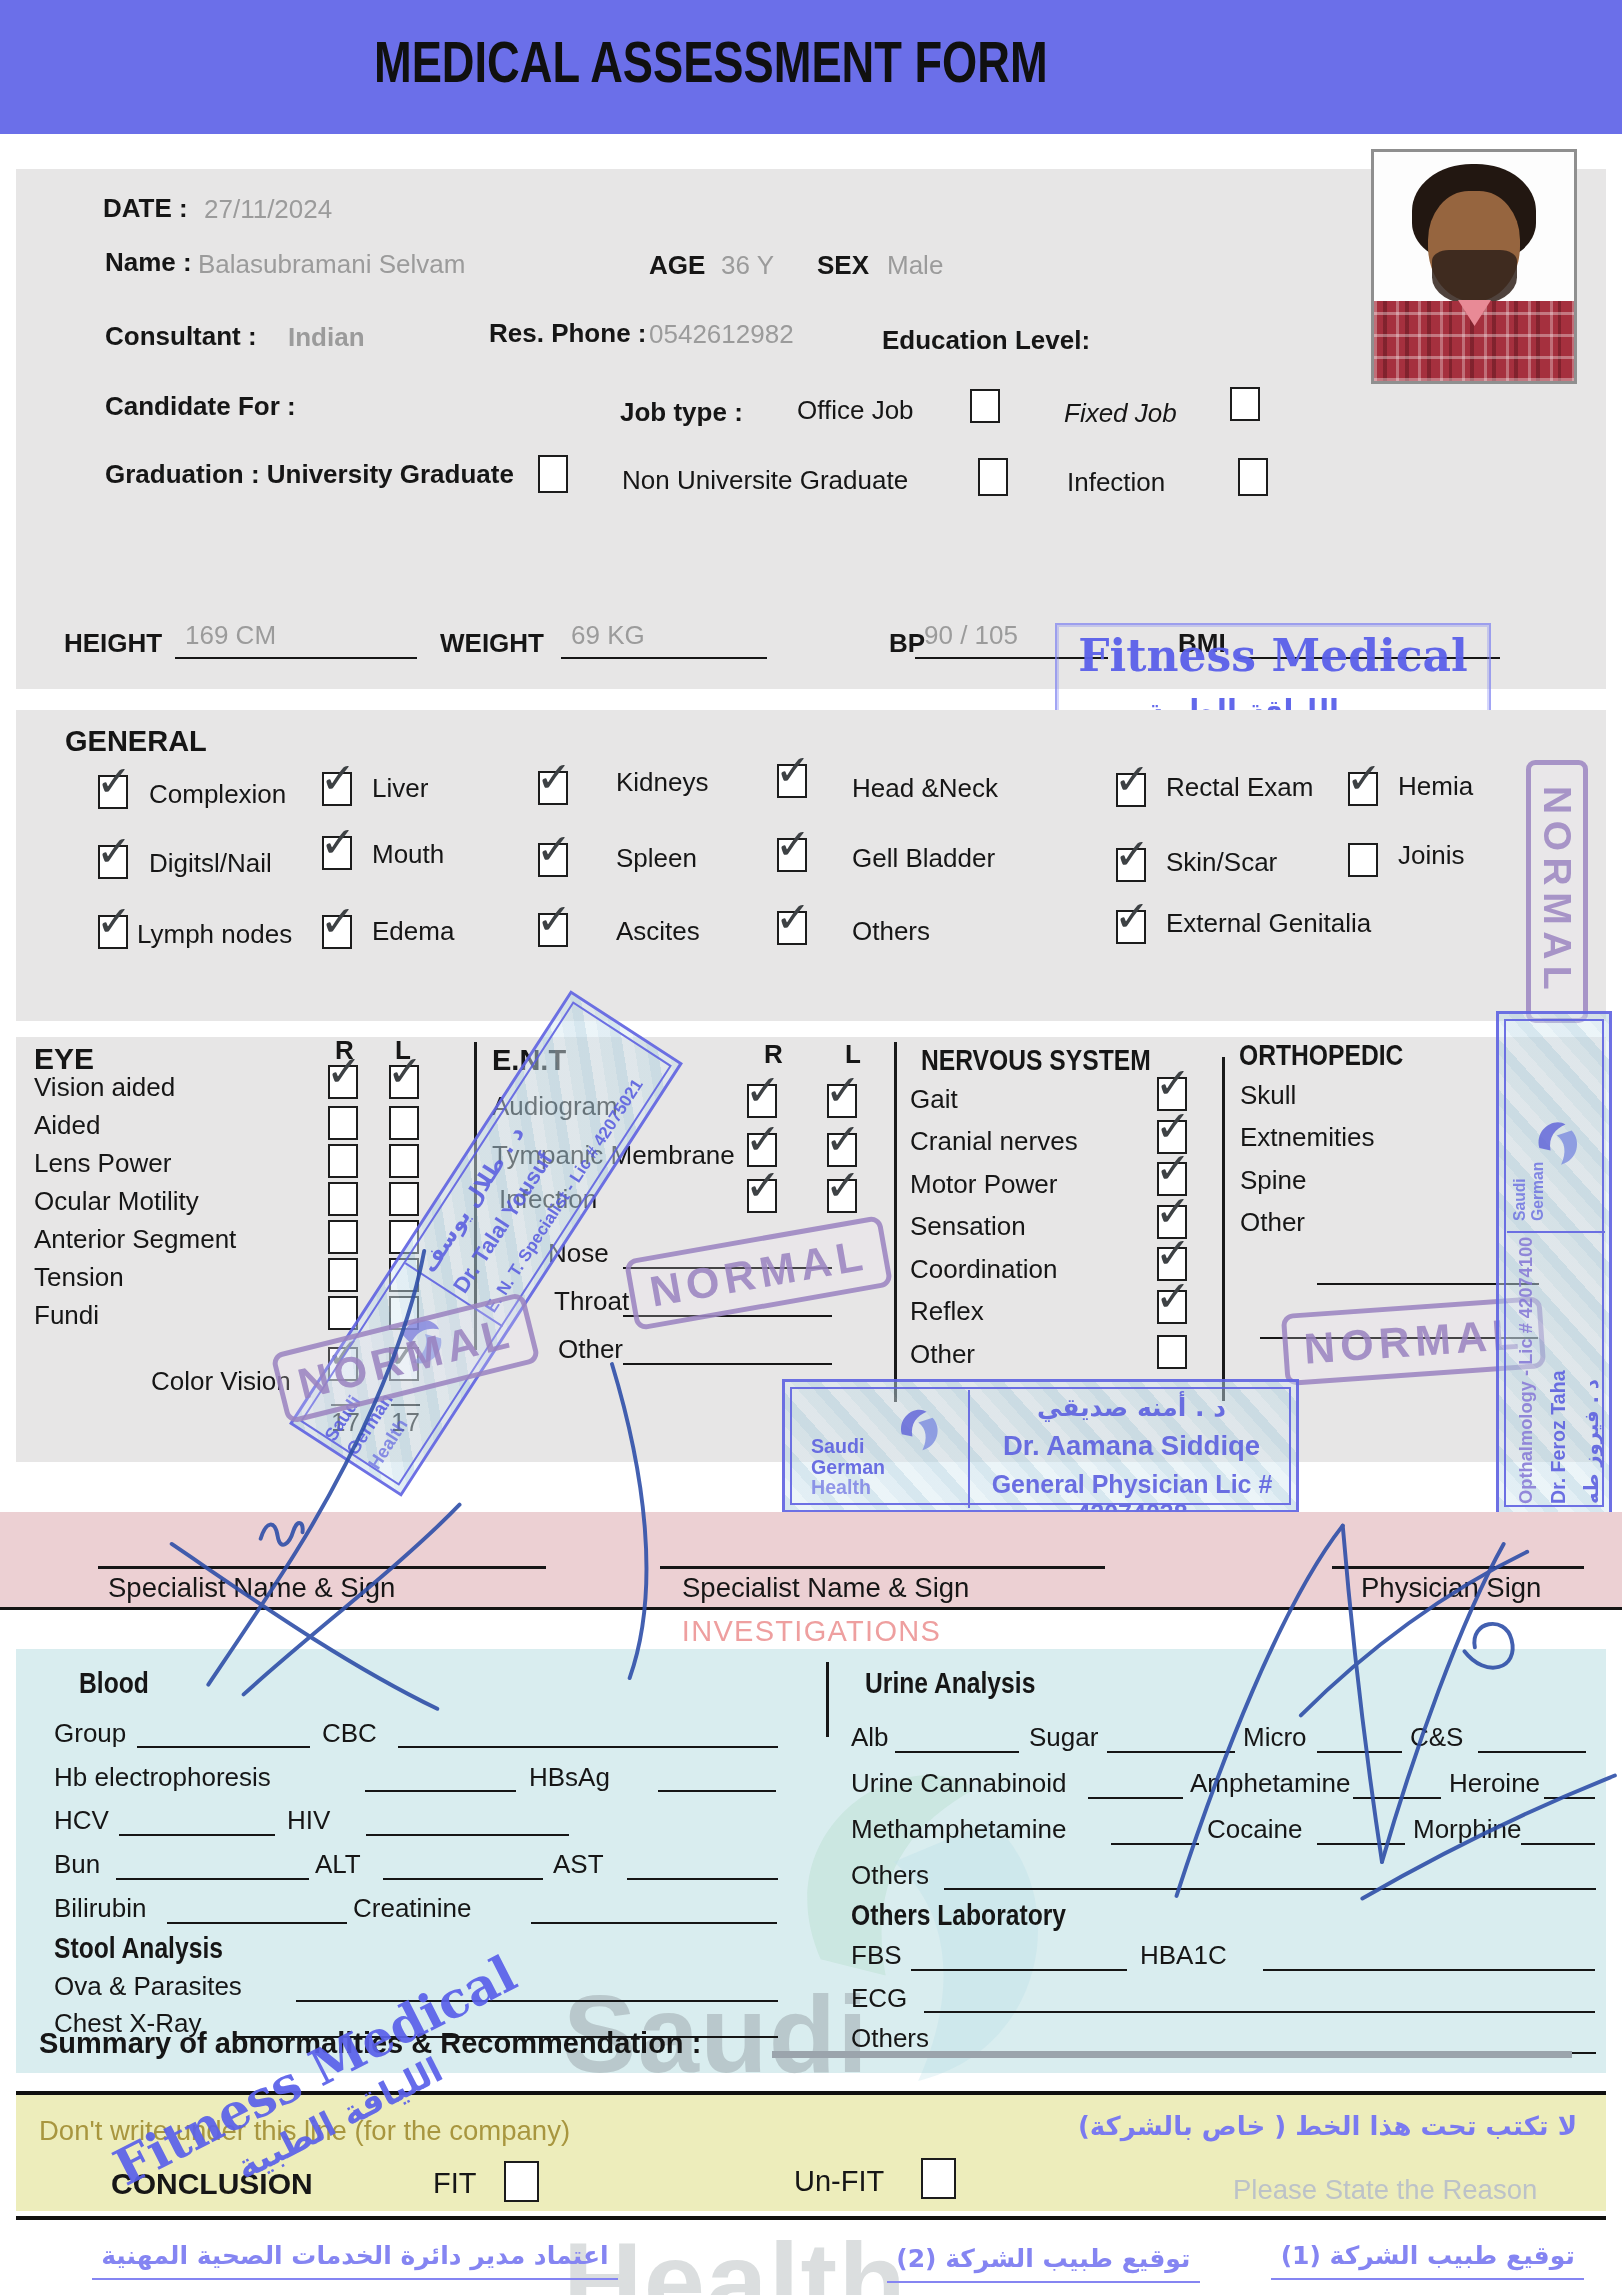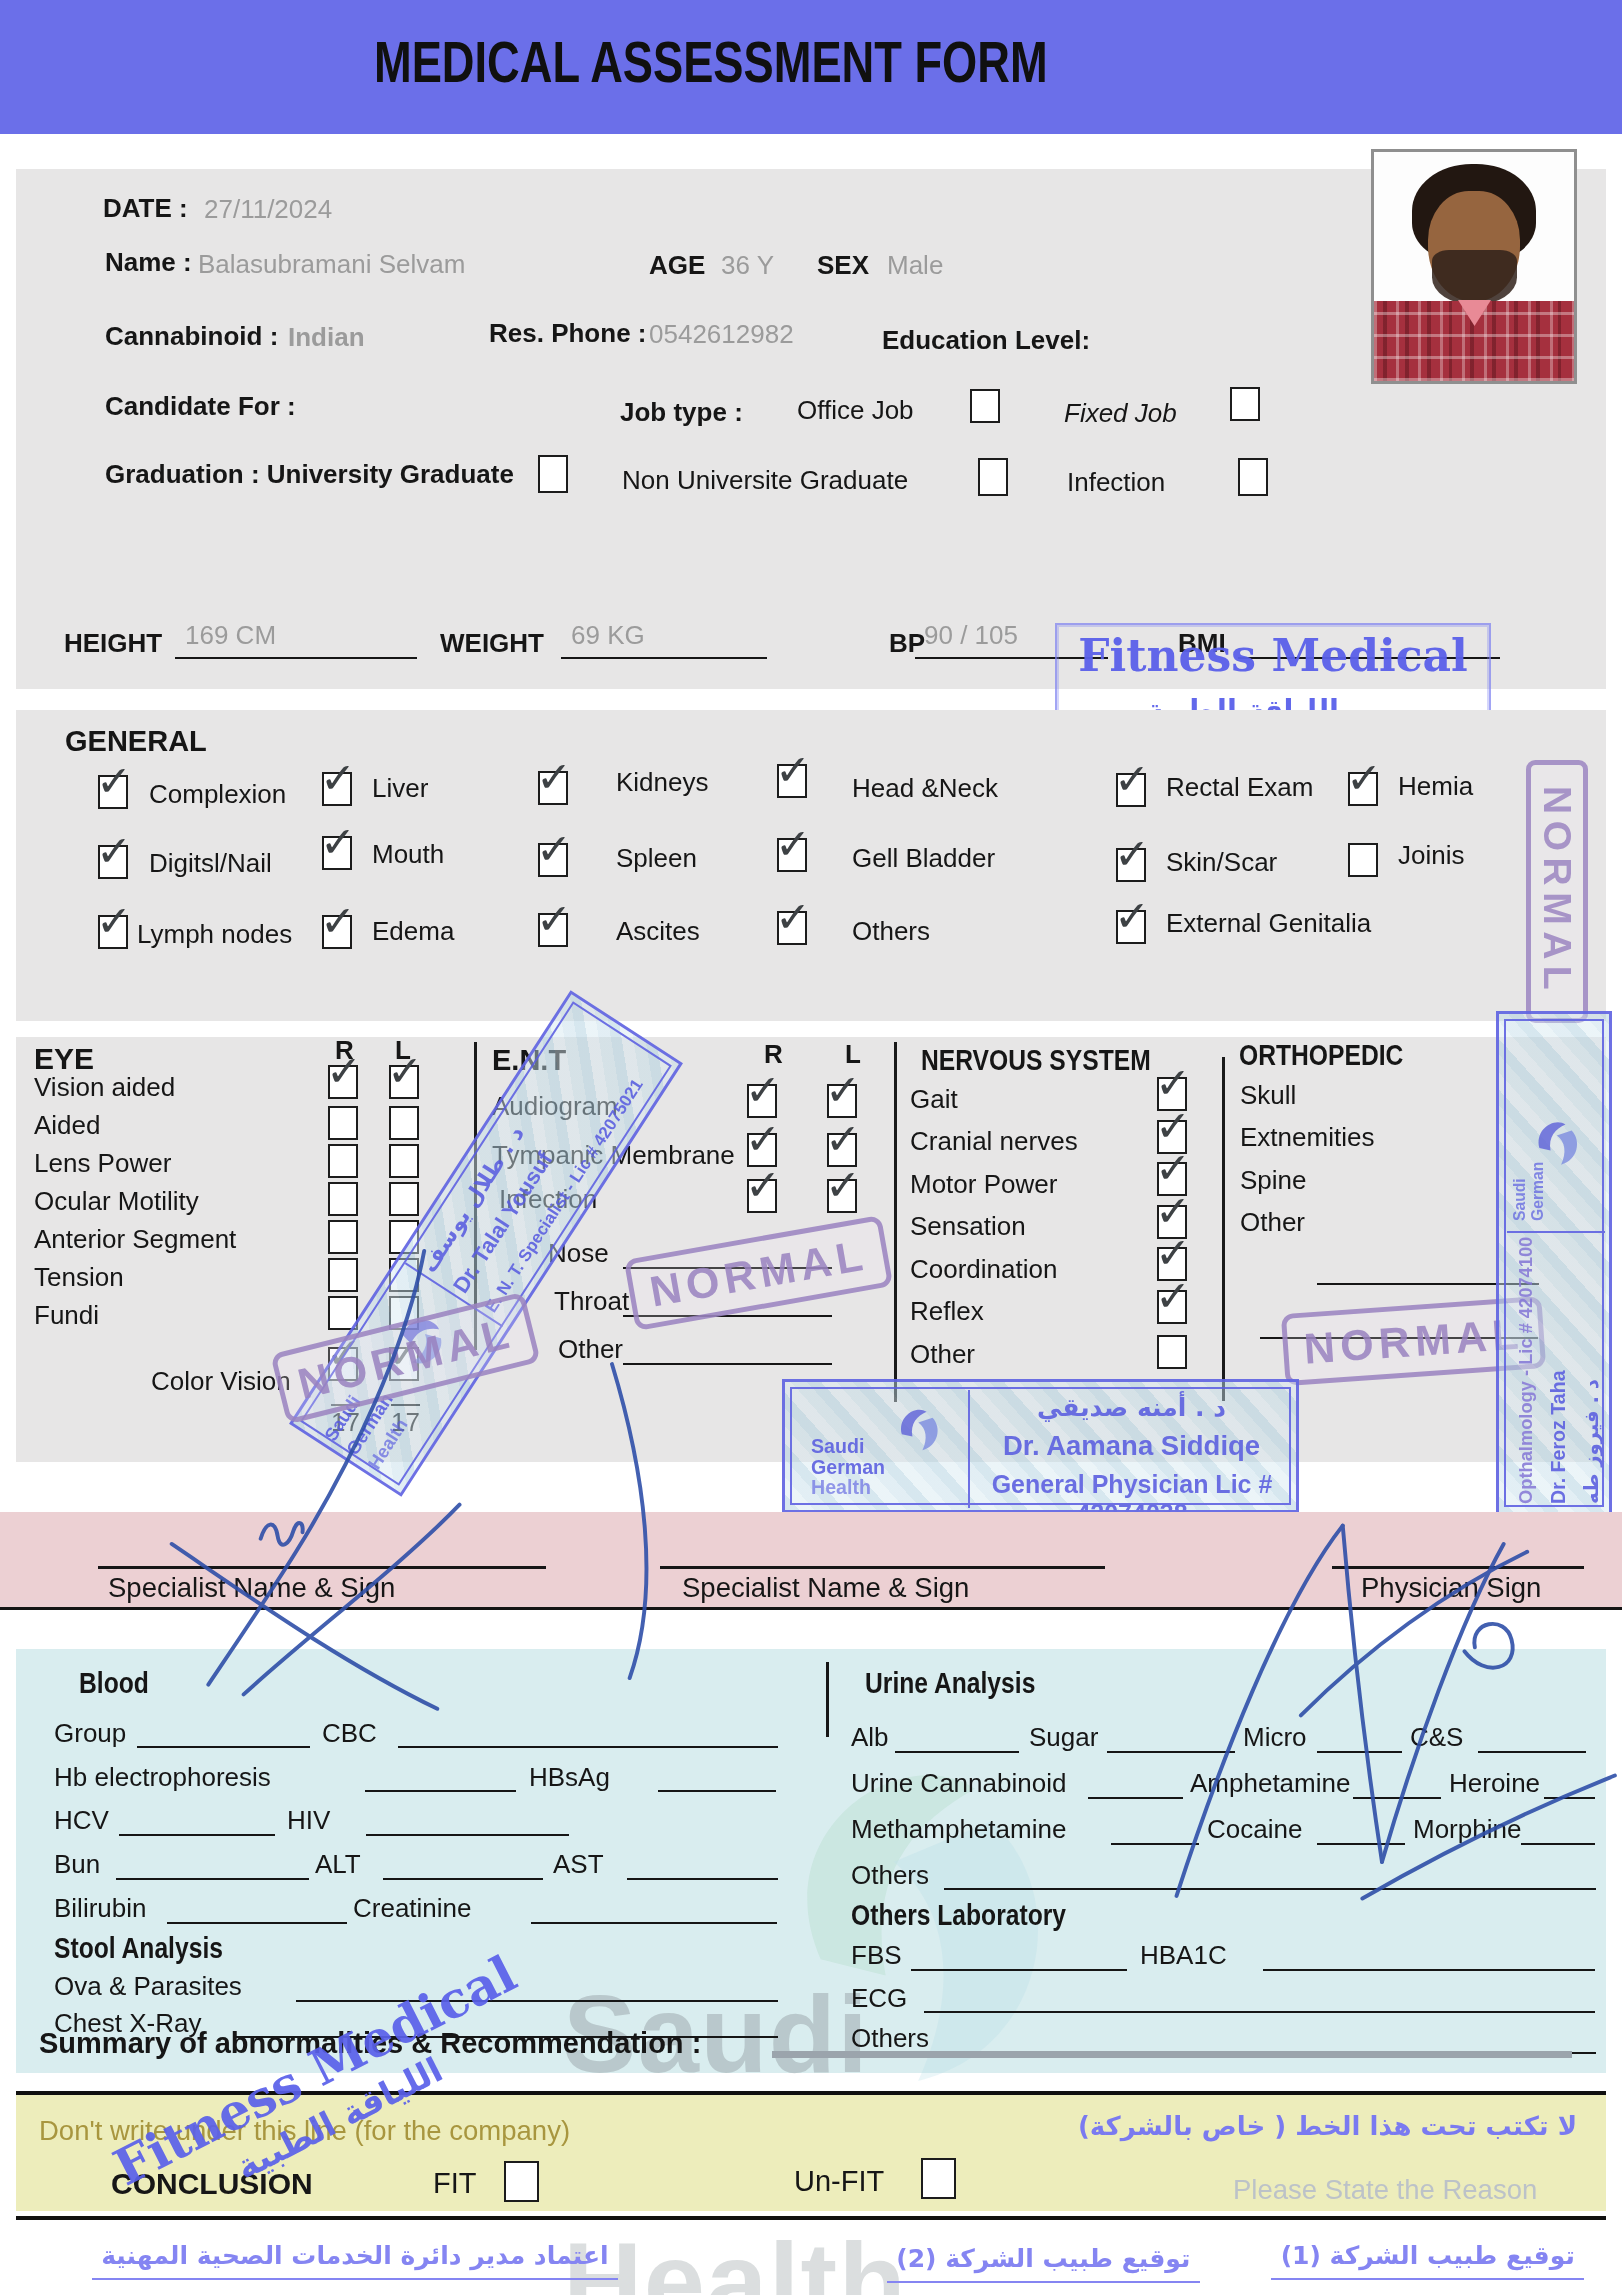--- a/index.html
+++ b/index.html
@@ -59,21 +59,21 @@
     <div class="abs" style="left:84px;top:148px;width:33px;height:26px;background:#e88a96;clip-path:polygon(0 0,100% 0,50% 100%);"></div>
   </div>
 
   <span class="lbl b" style="left:105px;top:247px;">Name :</span>
   <span class="lbl gray" style="left:198px;top:249px;">Balasubramani Selvam</span>
   <span class="lbl b" style="left:649px;top:250px;">AGE</span>
   <span class="lbl gray" style="left:721px;top:250px;">36 Y</span>
   <span class="lbl b" style="left:817px;top:250px;">SEX</span>
   <span class="lbl gray" style="left:887px;top:250px;">Male</span>
 
-  <span class="lbl b" style="left:105px;top:321px;">Cannabinoid :</span>
+  <span class="lbl b" style="left:105px;top:321px;">Consultant :</span>
   <span class="lbl gray" style="left:288px;top:322px;font-weight:bold;">Indian</span>
   <span class="lbl b" style="left:489px;top:318px;">Res. Phone :</span>
   <span class="lbl gray" style="left:649px;top:319px;">0542612982</span>
   <span class="lbl b" style="left:882px;top:325px;">Education Level:</span>
 
   <span class="lbl b" style="left:105px;top:391px;">Candidate For :</span>
   <span class="lbl b" style="left:620px;top:397px;">Job type :</span>
   <span class="lbl" style="left:797px;top:395px;">Office Job</span>
   <span class="cb" style="left:970px;top:389px;">
       <span class="tick"></span>
@@ -396,20 +396,21 @@
   </div>
 
   <div class="abs" style="left:0;top:1512px;width:1623px;height:95px;background:#ecd0d3;border-bottom:3.9px solid #141414;"></div>
   <div class="line" style="left:98px;top:1563px;width:448px;height:2.6px;border-bottom-width:3.3px;"></div>
   <div class="line" style="left:660px;top:1563px;width:445px;height:2.6px;border-bottom-width:3.3px;"></div>
   <div class="line" style="left:1332px;top:1563px;width:252px;height:2.6px;border-bottom-width:3.3px;"></div>
   <span class="lbl" style="left:108px;top:1572px;font-size:27.5px;">Specialist Name &amp; Sign</span>
   <span class="lbl" style="left:682px;top:1572px;font-size:27.5px;">Specialist Name &amp; Sign</span>
   <span class="lbl" style="left:1361px;top:1572px;font-size:27.5px;">Physician Sign</span>
 
+  <div class="abs" style="left:0;top:1615px;width:1623px;text-align:center;font-size:29px;letter-spacing:1.3px;color:#ee9f9f;">INVESTIGATIONS</div>
 
   <div class="abs" style="left:16.4px;top:1649px;width:1590px;height:424px;background:#d9edef;"></div>
 
   <div class="abs" style="left:707px;top:1701px;width:406px;height:419px;opacity:.45;">
     <svg width="406" height="419" viewBox="0 0 100 100">
       <path d="M28,62 C14,30 48,8 66,20 C48,30 40,44 44,66 Z" fill="#9fd4b4" opacity=".55"></path>
       <path d="M70,28 C90,46 84,84 52,92 C62,70 60,50 46,38 Z" fill="#a9d8e4" opacity=".5"></path>
     </svg>
   </div>
   <div class="wm" style="left:563px;top:1970px;color:rgba(140,150,155,.42);">Saudi</div>

